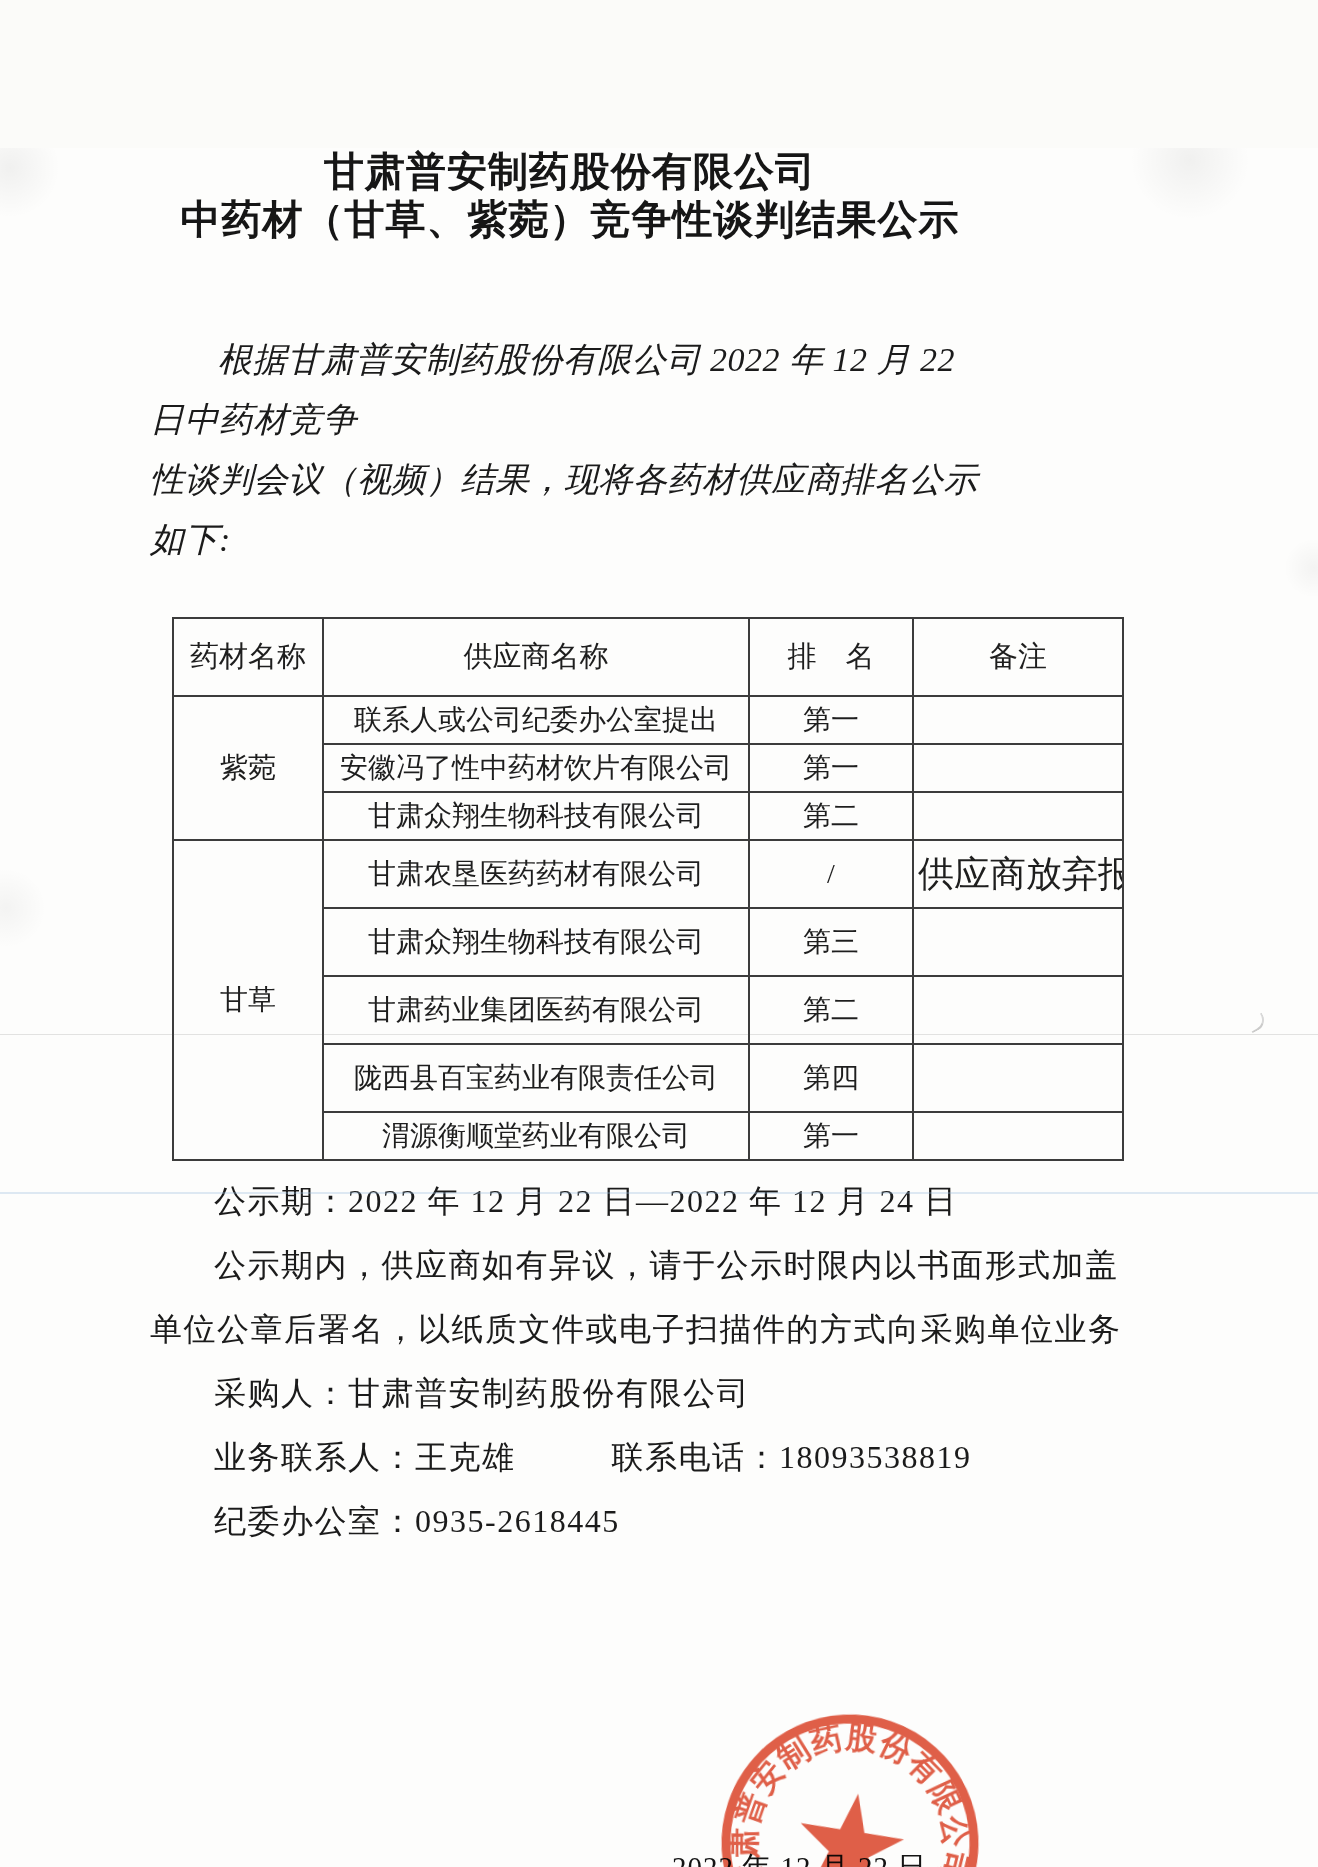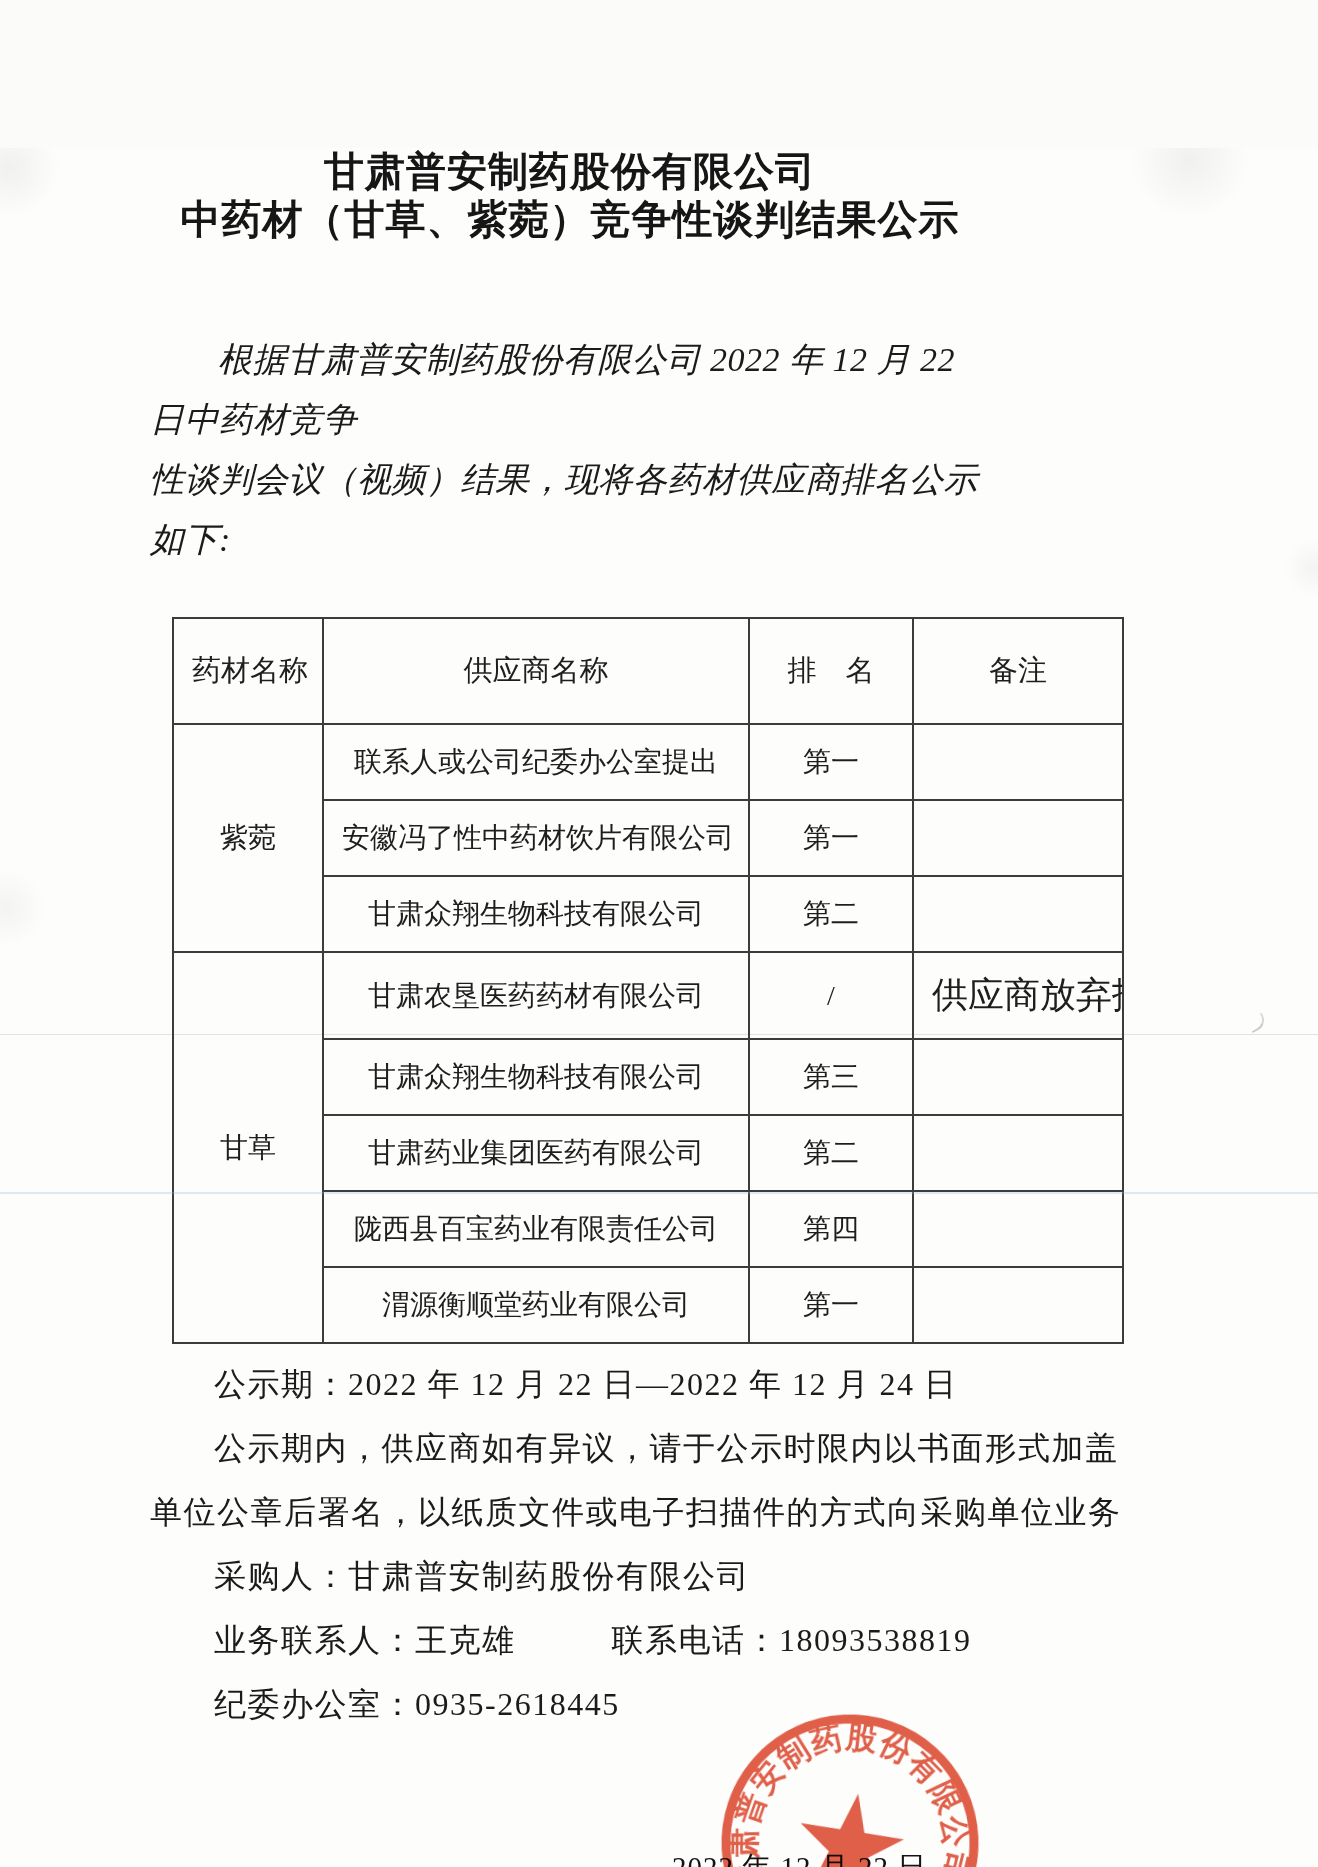--- a/index.html
+++ b/index.html
@@ -35,31 +35,31 @@
     table-layout:fixed;
     font-size:28px;
     color:#1e1e1e;
   }
   table.results col.c1{width:150px;}
   table.results col.c2{width:426px;}
   table.results col.c3{width:164px;}
   table.results col.c4{width:210px;}
   table.results th, table.results td{
     border:2px solid #3c3c3c;
-    padding:18px;
+    padding:4px;
     text-align:center;
     vertical-align:middle;
     font-weight:normal;
     overflow:hidden;
     white-space:nowrap;
   }
   table.results th{height:68px;font-size:29px;}
   tr.h48{height:48px;}
   tr.h68{height:68px;}
-  tr.h56{height:68px;margin-left:29px;}
+  tr.h56{height:48px;margin-left:29px;}
   td.supplier{text-align:left;padding-left:18px;}
   td.note{text-align:left;padding-left:8px;font-size:36px;}
   
   .notice{margin-top:8px;width:900px;font-size:32px;letter-spacing:1.5px;}
   .notice .line{height:64px;line-height:64px;white-space:nowrap;}
   .contact-gap{display:inline-block;width:96px;}
   
   .artifact-line-1{position:absolute;left:0;top:886px;width:1318px;height:1px;background:rgba(90,90,90,0.16);}
   .artifact-line-2{position:absolute;left:0;top:1044px;width:1318px;height:2px;background:rgba(150,185,220,0.30);}
   .artifact-mark{

